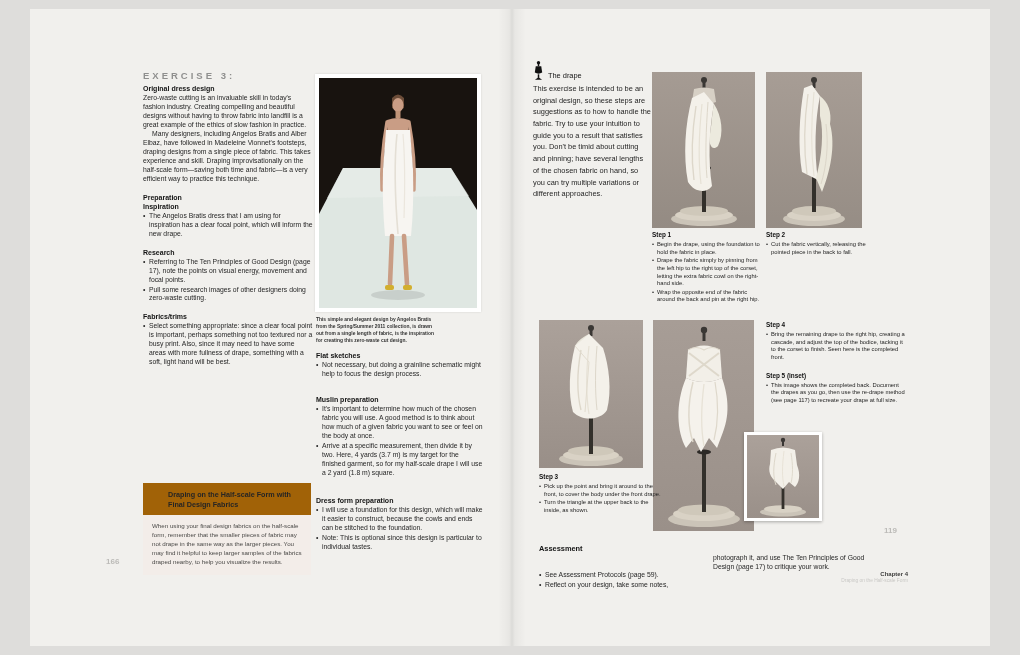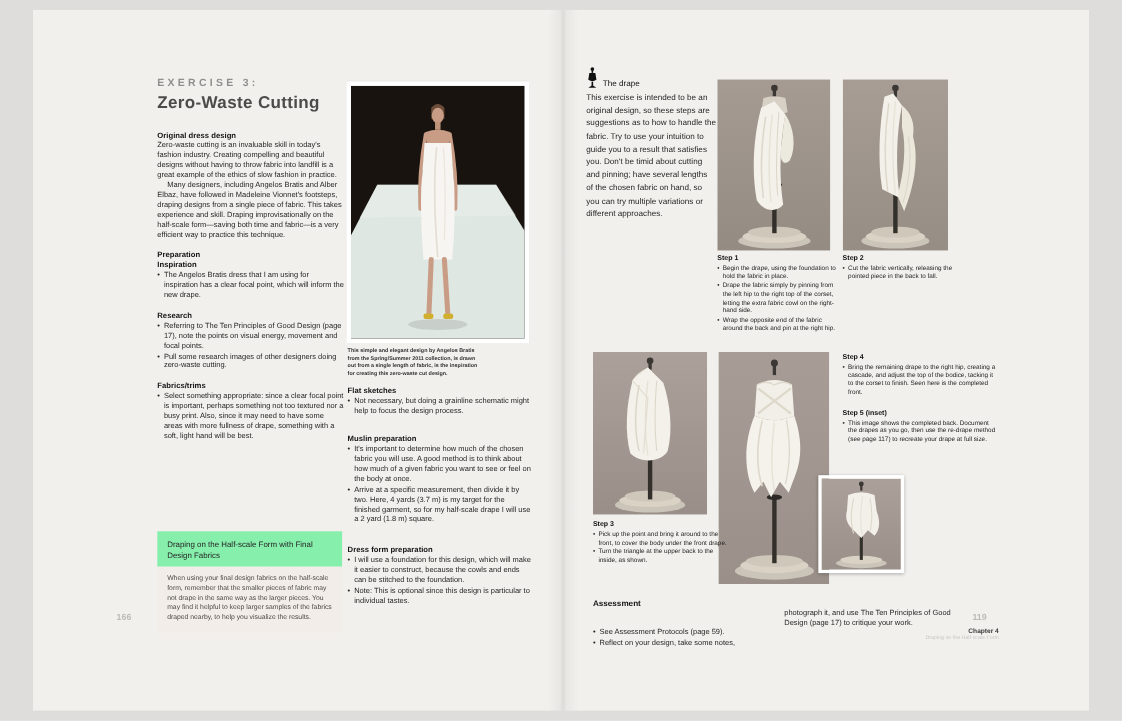--- a/index.html
+++ b/index.html
@@ -12,21 +12,21 @@
   .kicker{font-size:9.5px;font-weight:bold;letter-spacing:3px;color:#8f8f8e;margin-bottom:4px}
   .title{font-size:15.5px;font-weight:bold;color:#4c4b4a;letter-spacing:.3px;margin-bottom:17px}
   .sec{margin-bottom:10px}
   .h{font-size:7px;font-weight:bold;color:#141414;margin-bottom:2px}
   p,li{font-size:6.8px;line-height:1.32;color:#262626}
   p.indent{text-indent:9px}
   ul{list-style:none}
   li{position:relative;padding-left:6px;margin-bottom:1px}
   li::before{content:"•";position:absolute;left:0;top:0}
   .tipbox{background:#f3ede9;box-shadow:0 0 0 0 transparent}
-  .tipbox-h{background:#86efac;padding:7px 9px 6px 9px;font-size:7.2px;font-weight:normal;color:#262524;line-height:1.35}
+  .tipbox-h{background:#a16207;padding:7px 9px 6px 25px;font-size:7.2px;font-weight:bold;color:#262524;line-height:1.35}
   .tipbox-b{padding:7px 9px 9px 9px}
   .tipbox-b p{font-size:6.2px;line-height:1.42;color:#4a4947}
   .caption{font-size:4.9px;line-height:1.4;font-weight:bold;color:#333}
   .pagenum{font-size:8px;font-weight:bold;color:#bcbbb8}
   .photo{overflow:hidden}
   .photo svg{display:block;width:100%;height:100%}
   .photo-frame{background:#fff;padding:4px;box-shadow:0 0 2px rgba(0,0,0,.12)}
   .photo-frame svg{display:block;width:100%;height:100%}
   .inset{border:3px solid #fff;box-shadow:0 1px 3px rgba(0,0,0,.3)}
   .drape-head{display:flex;align-items:flex-end;gap:4px;margin-bottom:3px}
@@ -41,21 +41,20 @@
 </style>
 </head>
 <body>
 
 <div id="canvas">
   <div class="spread"></div>
   <div class="gutter"></div>
 
   <div class="abs" style="left:143px;top:70px;width:170px">
     <div class="kicker">EXERCISE 3:</div>
-    <div class="title">Zero-Waste Cutting</div>
 
     <div class="sec">
       <div class="h">Original dress design</div>
       <p>Zero-waste cutting is an invaluable skill in today's fashion industry. Creating compelling and beautiful designs without having to throw fabric into landfill is a great example of the ethics of slow fashion in practice.</p>
       <p class="indent">Many designers, including Angelos Bratis and Alber Elbaz, have followed in Madeleine Vionnet's footsteps, draping designs from a single piece of fabric. This takes experience and skill. Draping improvisationally on the half-scale form—saving both time and fabric—is a very efficient way to practice this technique.</p>
     </div>
 
     <div class="sec">
       <div class="h">Preparation</div>
       <div class="h">Inspiration</div>
@@ -315,18 +314,18 @@
 
   <div class="abs" style="left:539px;top:544px;width:172px">
     <div class="h assess-h">Assessment</div>
     <ul>
       <li>See Assessment Protocols (page 59).</li>
       <li>Reflect on your design, take some notes,</li>
     </ul>
   </div>
   <p class="abs" style="left:713px;top:554px;width:168px">photograph it, and use The Ten Principles of Good Design (page 17) to critique your work.</p>
 
-  <div class="abs pagenum" style="left:884px;top:557px">119</div>
+  <div class="abs pagenum" style="left:884px;top:526px">119</div>
   <div class="abs" style="left:760px;top:571px;width:148px;text-align:right">
     <div class="chap">Chapter 4</div>
     <div class="chapsub">Draping on the Half-scale Form</div>
   </div>
 </div>
 
 </body></html>

